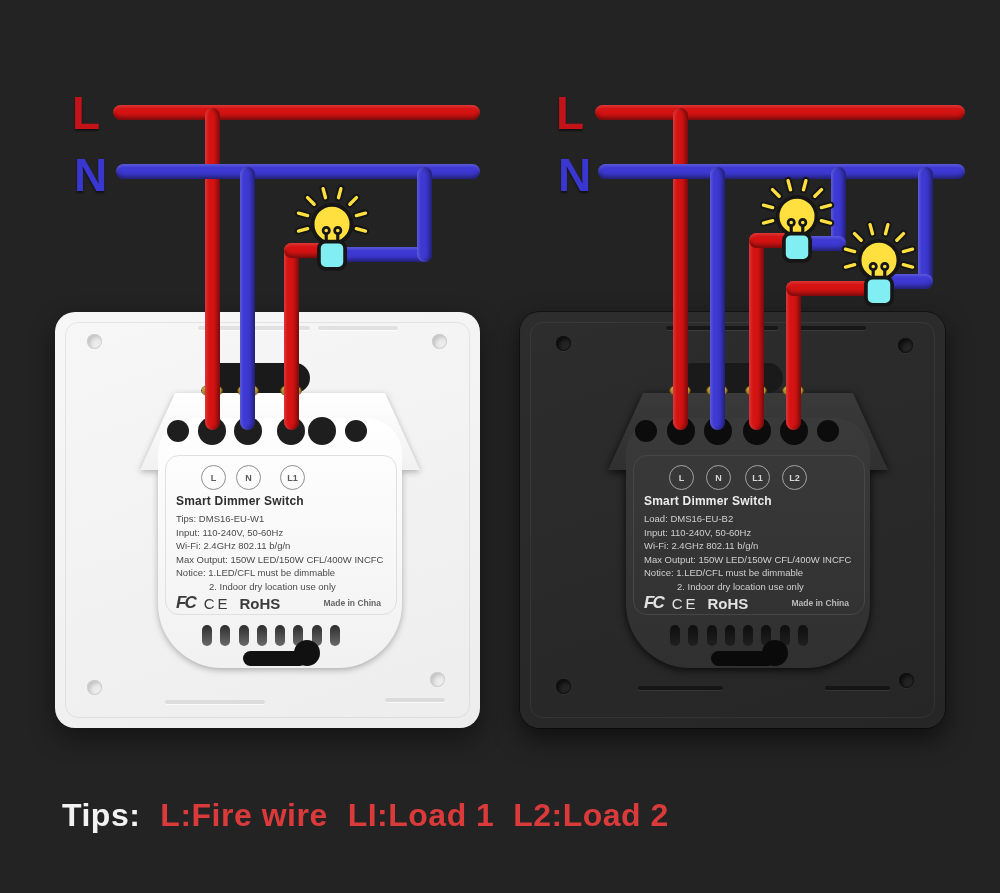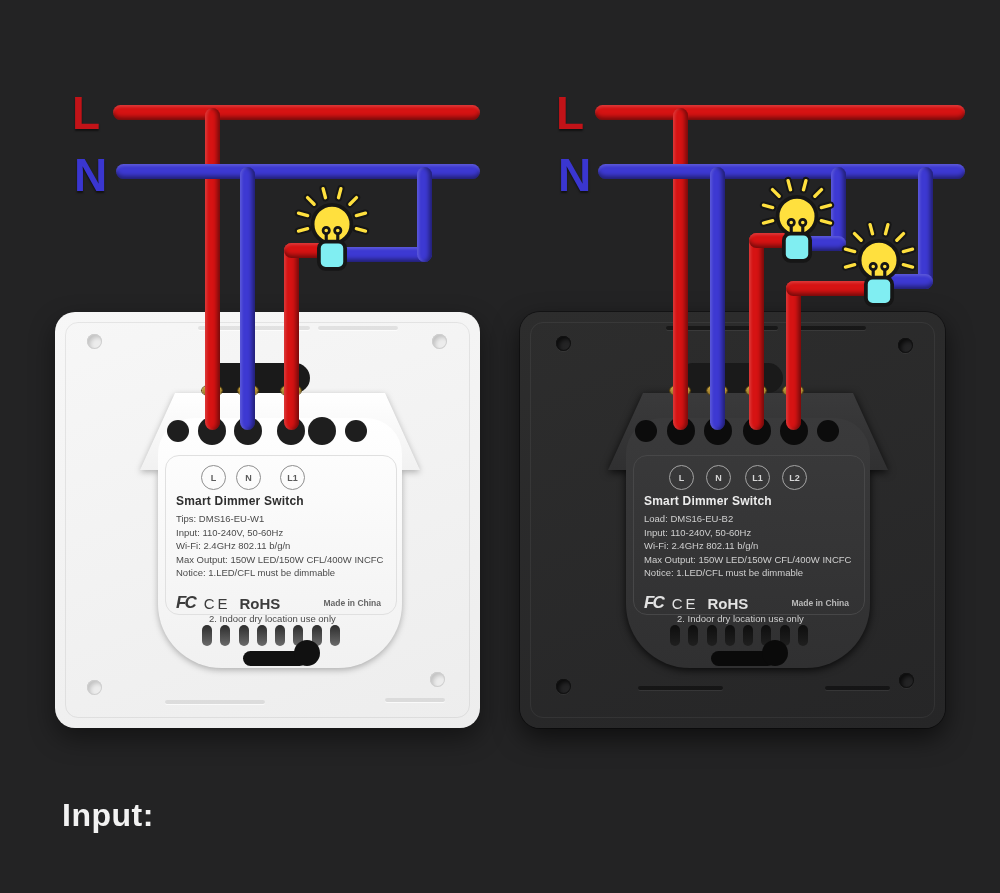--- a/index.html
+++ b/index.html
@@ -45,21 +45,21 @@
   .label-area{position:absolute;border-radius:14px;}
   .module.white .label-area{border:1px solid #e0e0e0;}
   .module.black .label-area{border:1px solid #474748;}
   .ring{position:absolute;width:23px;height:23px;border-radius:50%;display:flex;align-items:center;justify-content:center;
         font-size:9px;font-weight:bold;}
   .module.white .ring{border:1.5px solid #8f8f8f;color:#5a5a5a;}
   .module.black .ring{border:1.5px solid #a3a3a3;color:#d6d6d6;}
   .sw-text{position:absolute;width:220px;}
   .sw-title{font-size:12px;font-weight:bold;margin-bottom:4px;letter-spacing:.2px;}
   .sw-line{font-size:9.5px;line-height:13.5px;}
-  .sw-line.indent{padding-left:33px;margin-top:32px;}
+  .sw-line.indent{padding-left:33px;}
   .module.white .sw-text{color:#4a4a4a;}
   .module.white .sw-title{color:#2e2e2e;}
   .module.black .sw-text{color:#cfcfcf;}
   .module.black .sw-title{color:#ececec;}
   .logos{position:absolute;width:205px;height:22px;display:flex;align-items:center;gap:9px;}
   .fcc{font-size:17px;font-weight:bold;letter-spacing:-2px;font-style:italic;}
   .ce{font-size:15px;font-weight:normal;letter-spacing:3px;}
   .rohs{font-size:15px;font-weight:bold;}
   .madein{font-size:8.5px;margin-left:auto;font-weight:bold;}
   .module.white .logos{color:#3c3c3c;} .module.white .madein{color:#666;}
@@ -276,16 +276,18 @@
     </div>
 
     <div class="blob" style="left:678px;top:363px;width:105px;height:30px;"></div>
     <div class="brass" style="left:670px;top:385px;"></div>
     <div class="brass" style="left:707px;top:385px;"></div>
     <div class="brass" style="left:746px;top:385px;"></div>
     <div class="brass" style="left:783px;top:385px;"></div>
   </div>
 
   <div class="tips">
-    <span class="t-label">Input:</span>
+    <span class="t-label">Tips:</span>
+    <span class="t-fire">L:Fire wire</span>
+    <span class="t-loads">LI:Load 1  L2:Load 2</span>
   </div>
 
 </div>
 
 </body></html>

